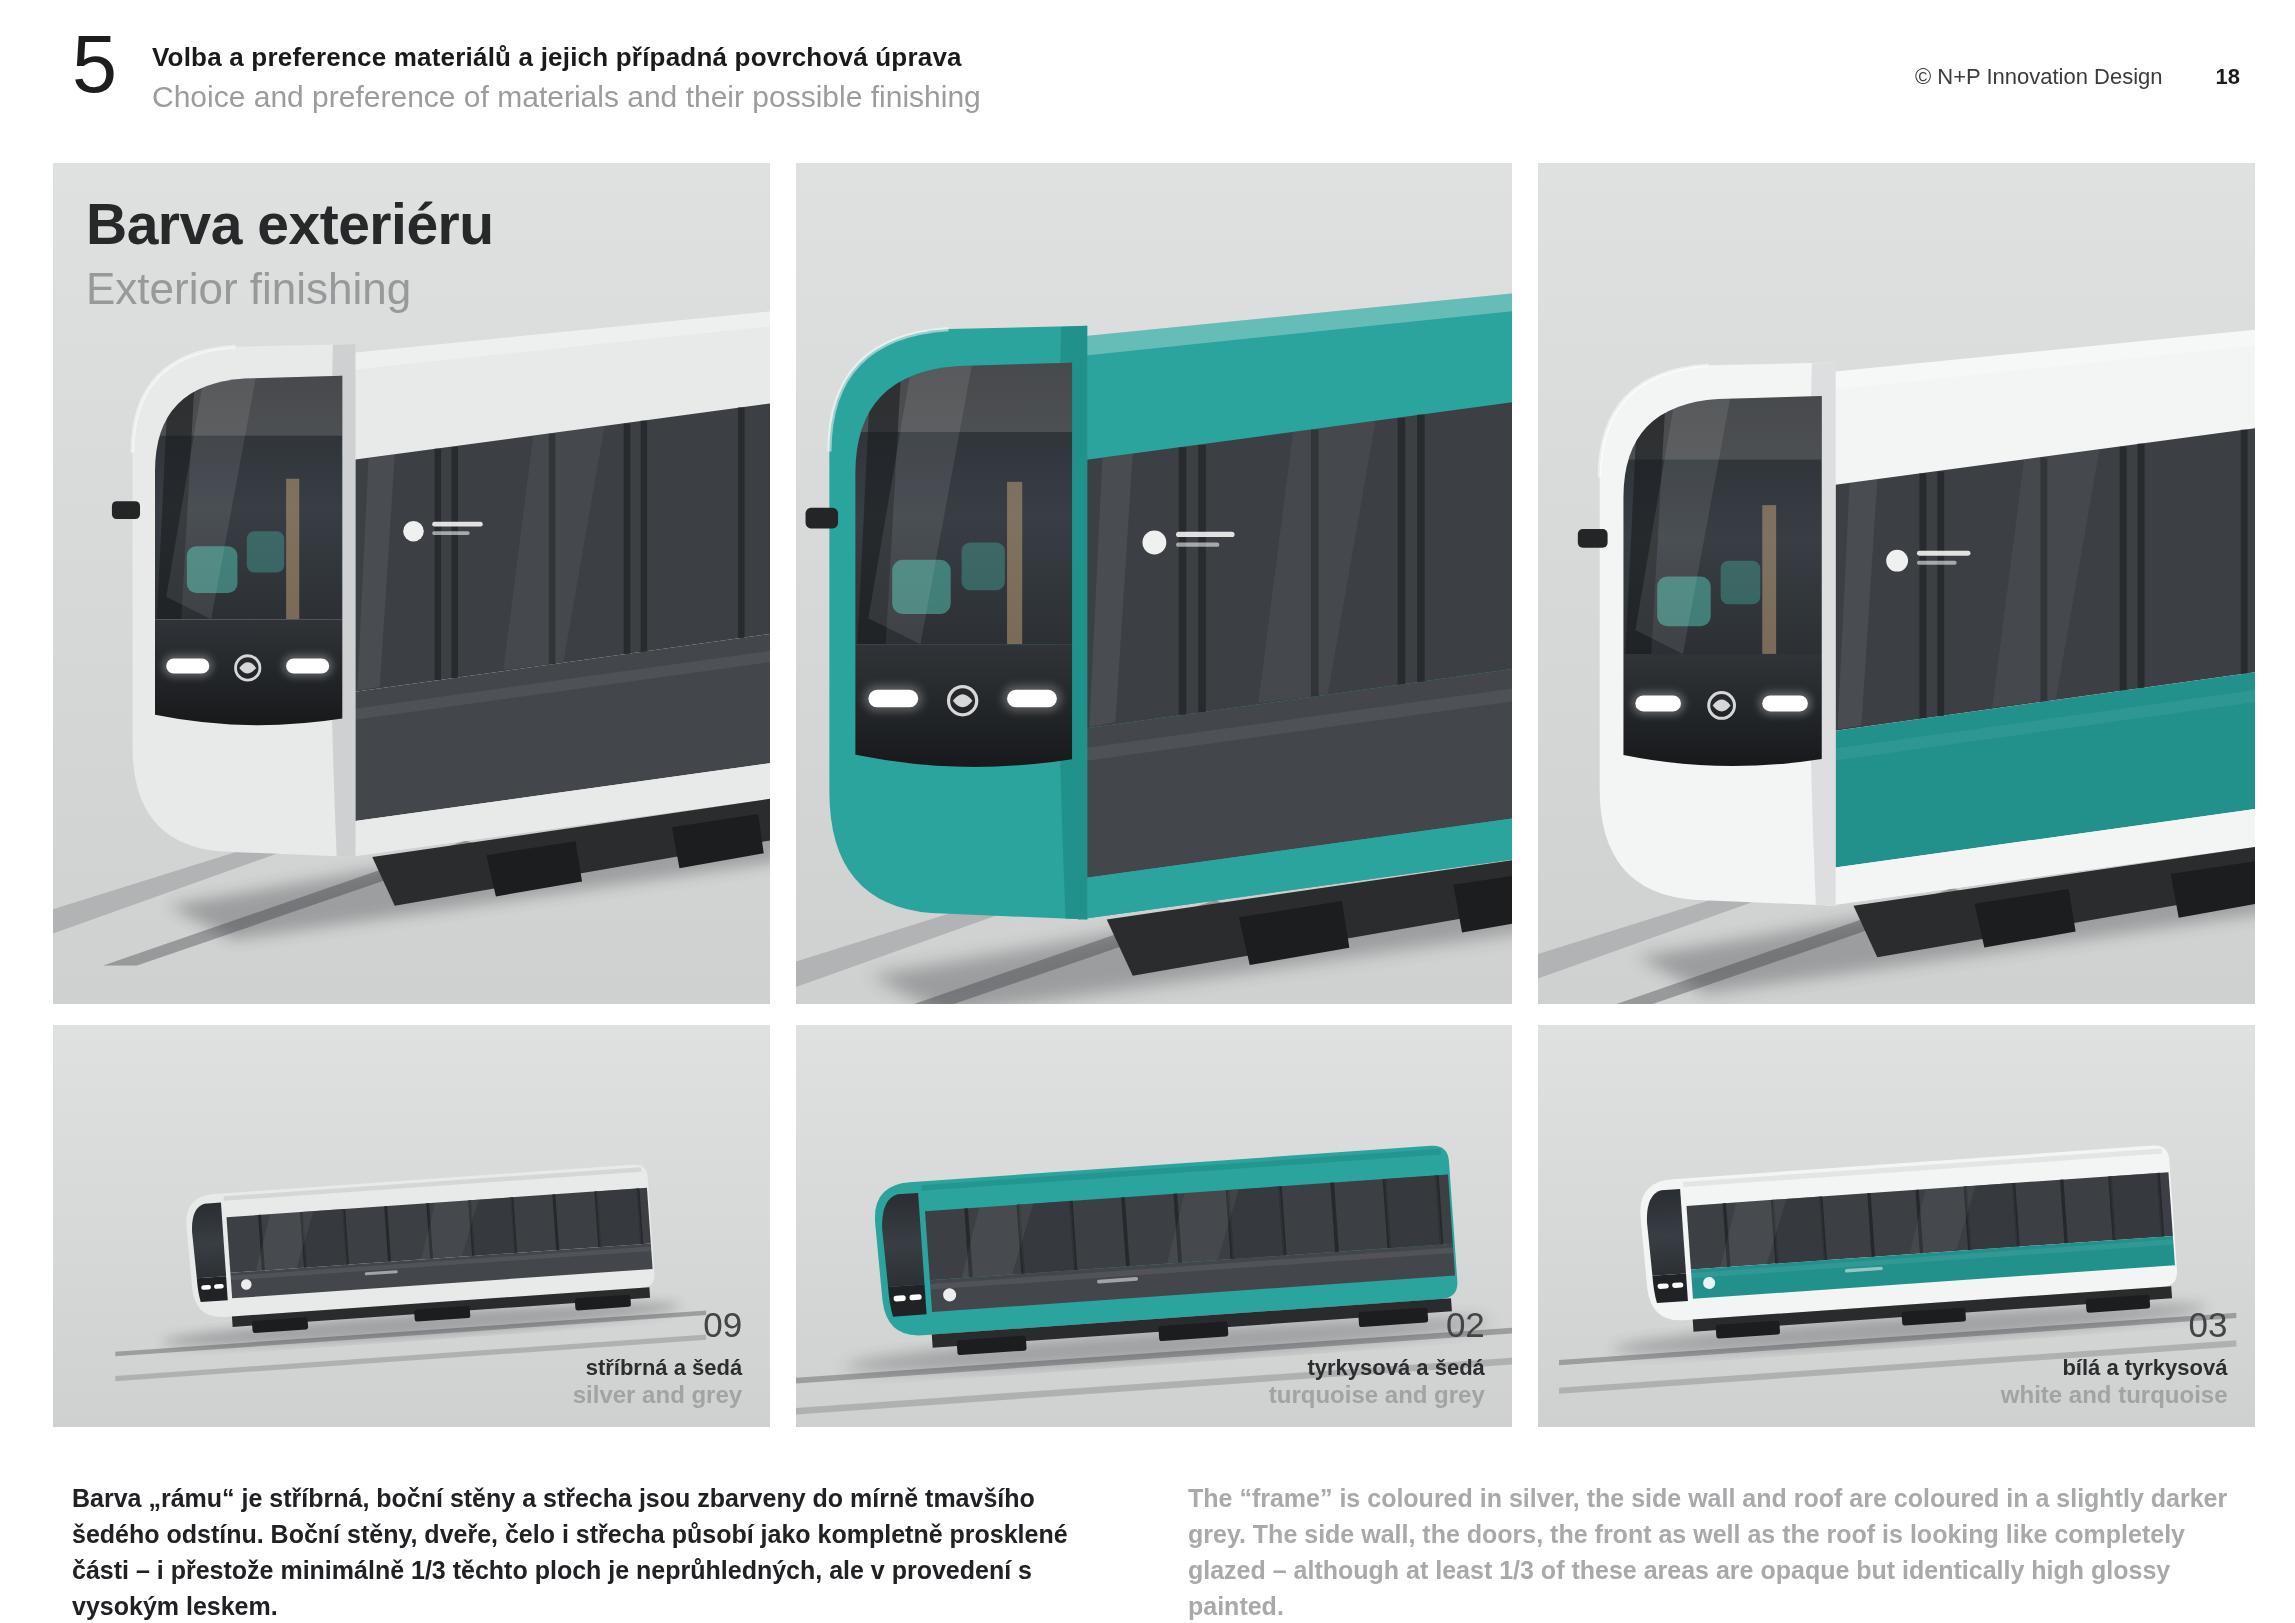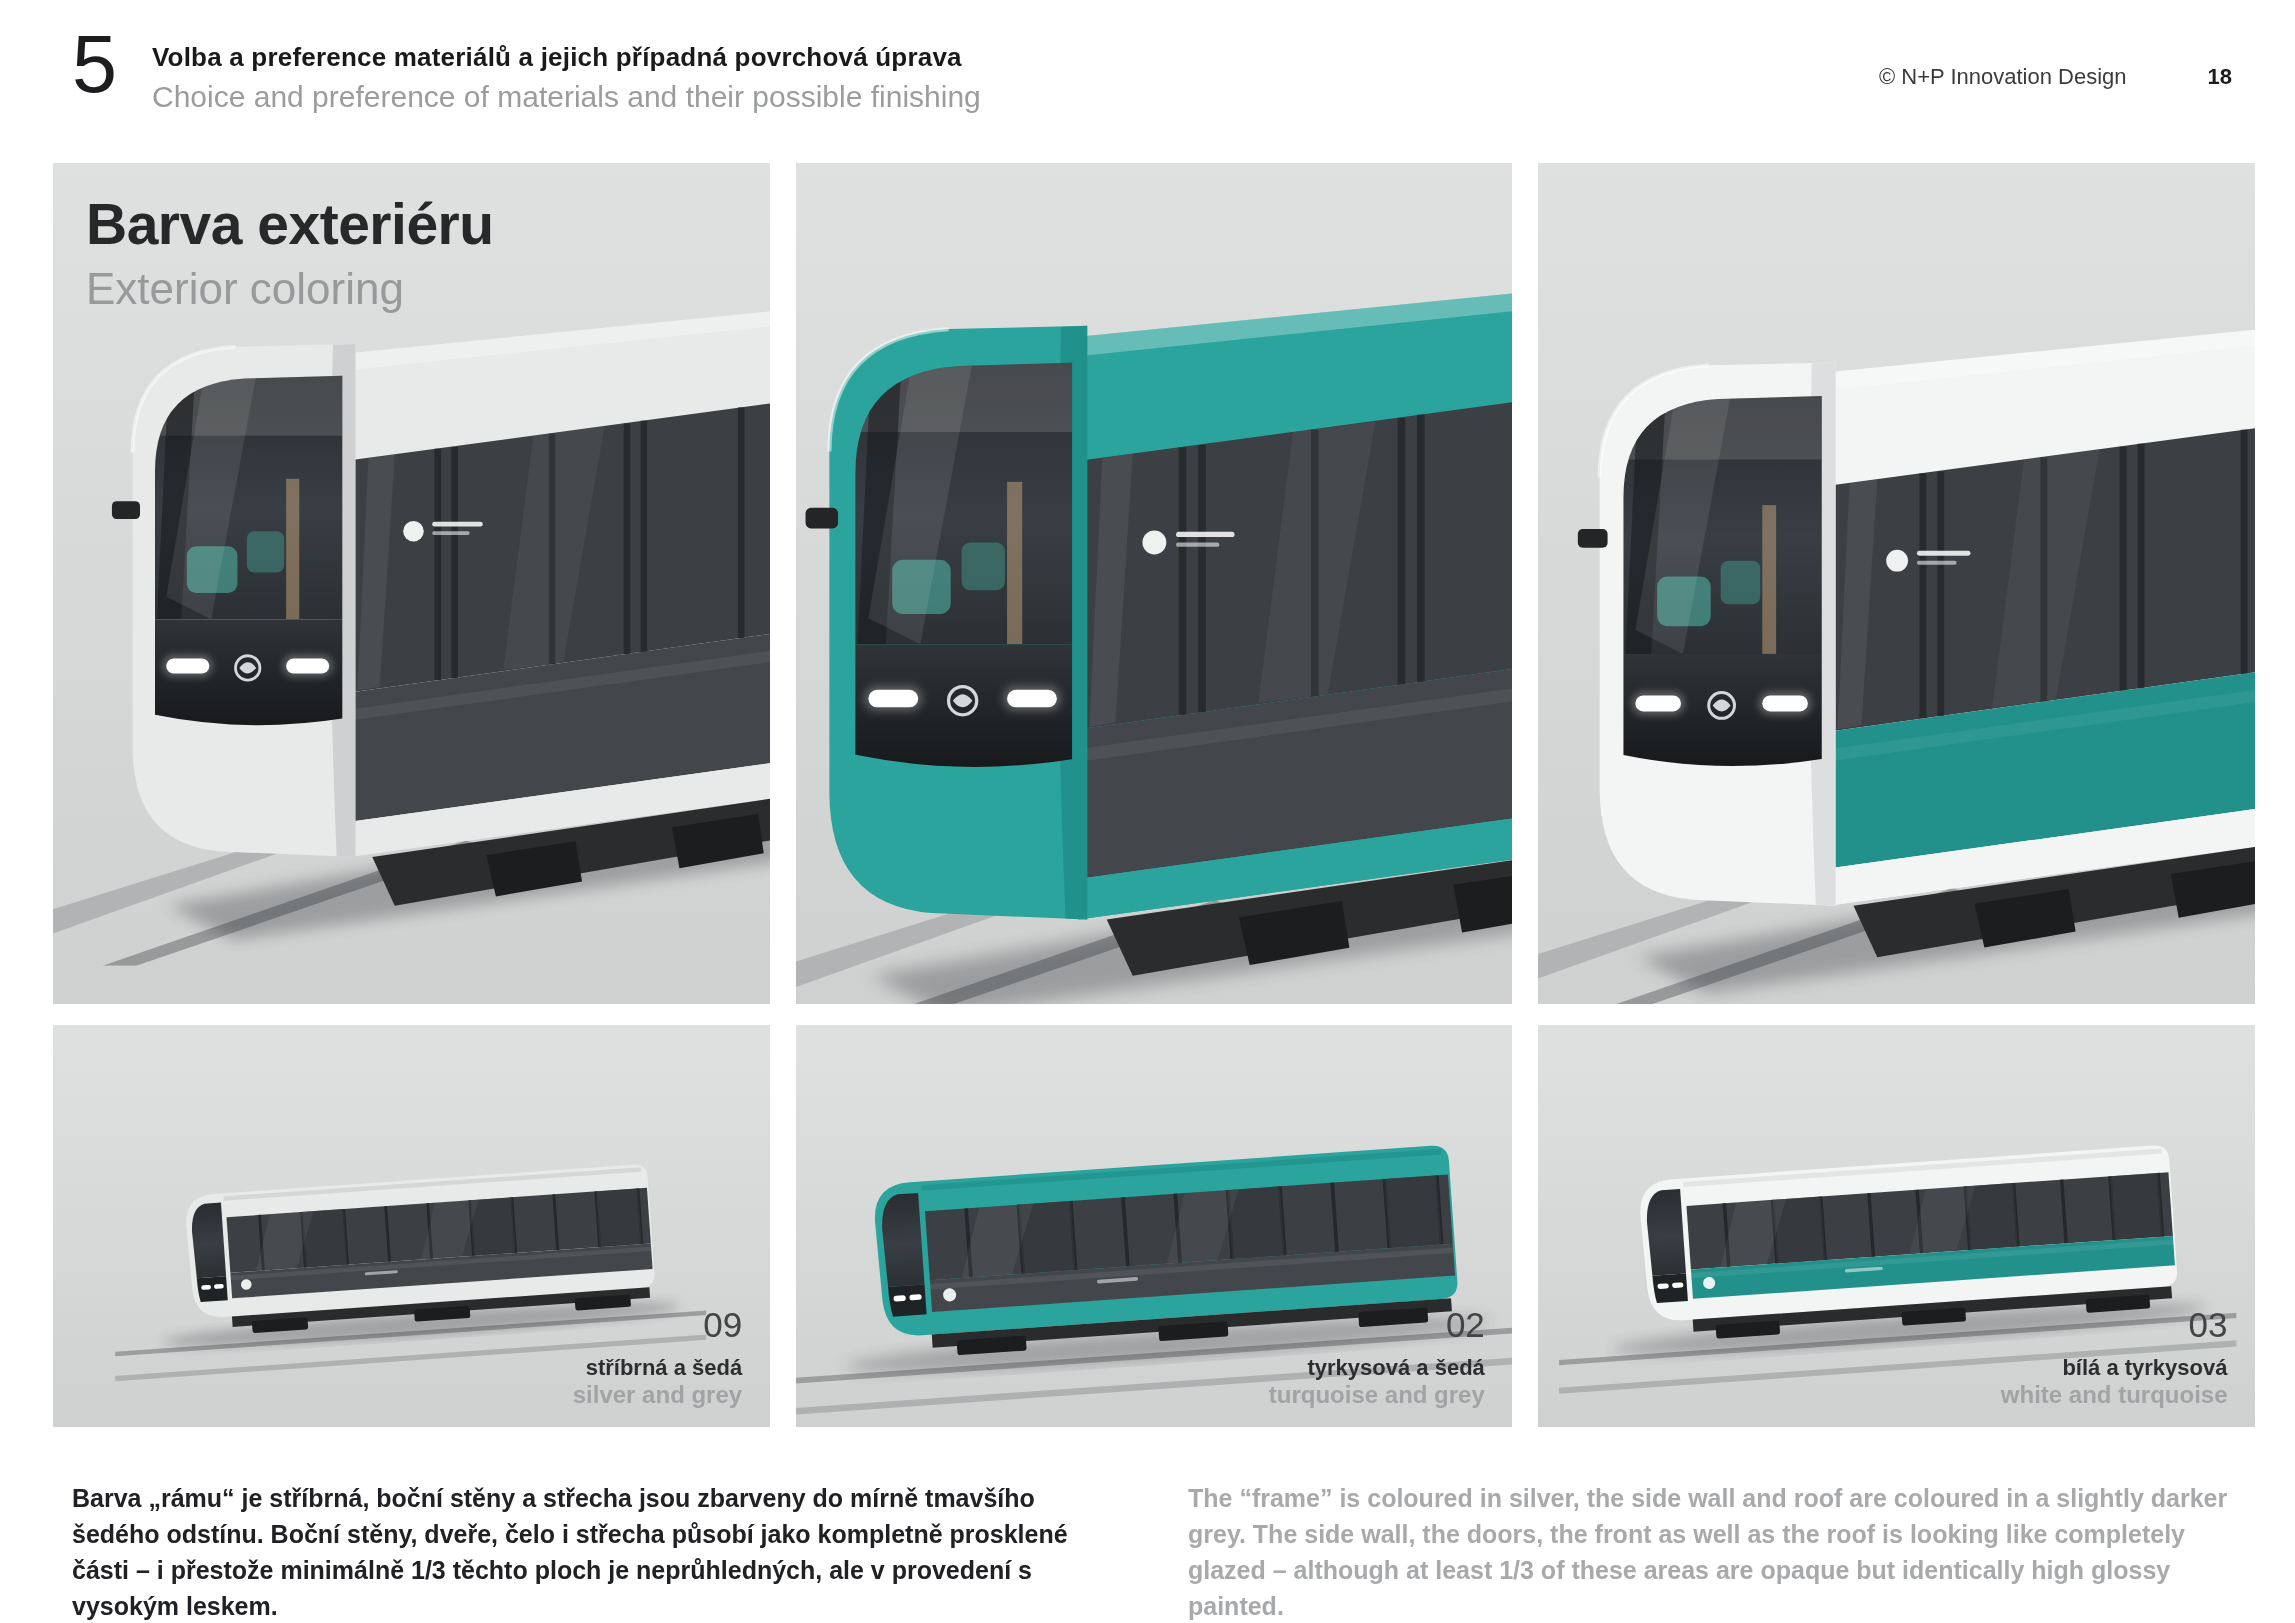--- a/index.html
+++ b/index.html
@@ -16,22 +16,22 @@
 
   
   .section-number {
     position: absolute; left: 72px; top: 24px;
     font-size: 81px; font-weight: 400; line-height: 1; color: #1d1d1f;
   }
   .section-titles { position: absolute; left: 152px; top: 42px; }
   .section-title { font-size: 26px; font-weight: 700; color: #1a1a1c; letter-spacing: 0.2px; }
   .section-subtitle { margin-top: 7px; font-size: 30px; font-weight: 400; color: #9b9c9e; text-align: center; }
   .header-right {
-    position: absolute; right: 64px; top: 64px;
-    display: flex; align-items: baseline; gap: 81px;
+    position: absolute; right: 56px; top: 64px;
+    display: flex; align-items: baseline; gap: 53px;
   }
   .copyright { font-size: 22px; color: #3a3b3d; }
   .page-number { font-size: 22px; font-weight: 700; color: #1c1c1e; }
 
   
   .grid {
     position: absolute; left: 40px; top: 163px; width: 2215px;
     display: grid;
     grid-template-columns: repeat(3, 1fr);
     grid-template-rows: 841px 402px;
@@ -219,21 +219,21 @@
       <span class="copyright">© N+P Innovation Design</span>
       <span class="page-number">18</span>
     </div>
   </header>
 
   <main class="grid">
 
     <section class="panel scheme-silver">
       <div class="headline">
         <div class="headline-title">Barva exteriéru</div>
-        <div class="headline-subtitle">Exterior coloring</div>
+        <div class="headline-subtitle">Exterior finishing</div>
       </div>
       <svg class="render" viewBox="0 0 785 916" preserveAspectRatio="xMidYMid slice" role="img">
         <use href="#train-front" transform="translate(-5,-60) scale(1.02)"></use>
       </svg>
     </section>
 
     <section class="panel scheme-turquoise">
       <svg class="render" viewBox="0 0 785 916" preserveAspectRatio="xMidYMid slice" role="img">
         <use href="#train-front" transform="translate(-70,-120) scale(1.18)"></use>
       </svg>

